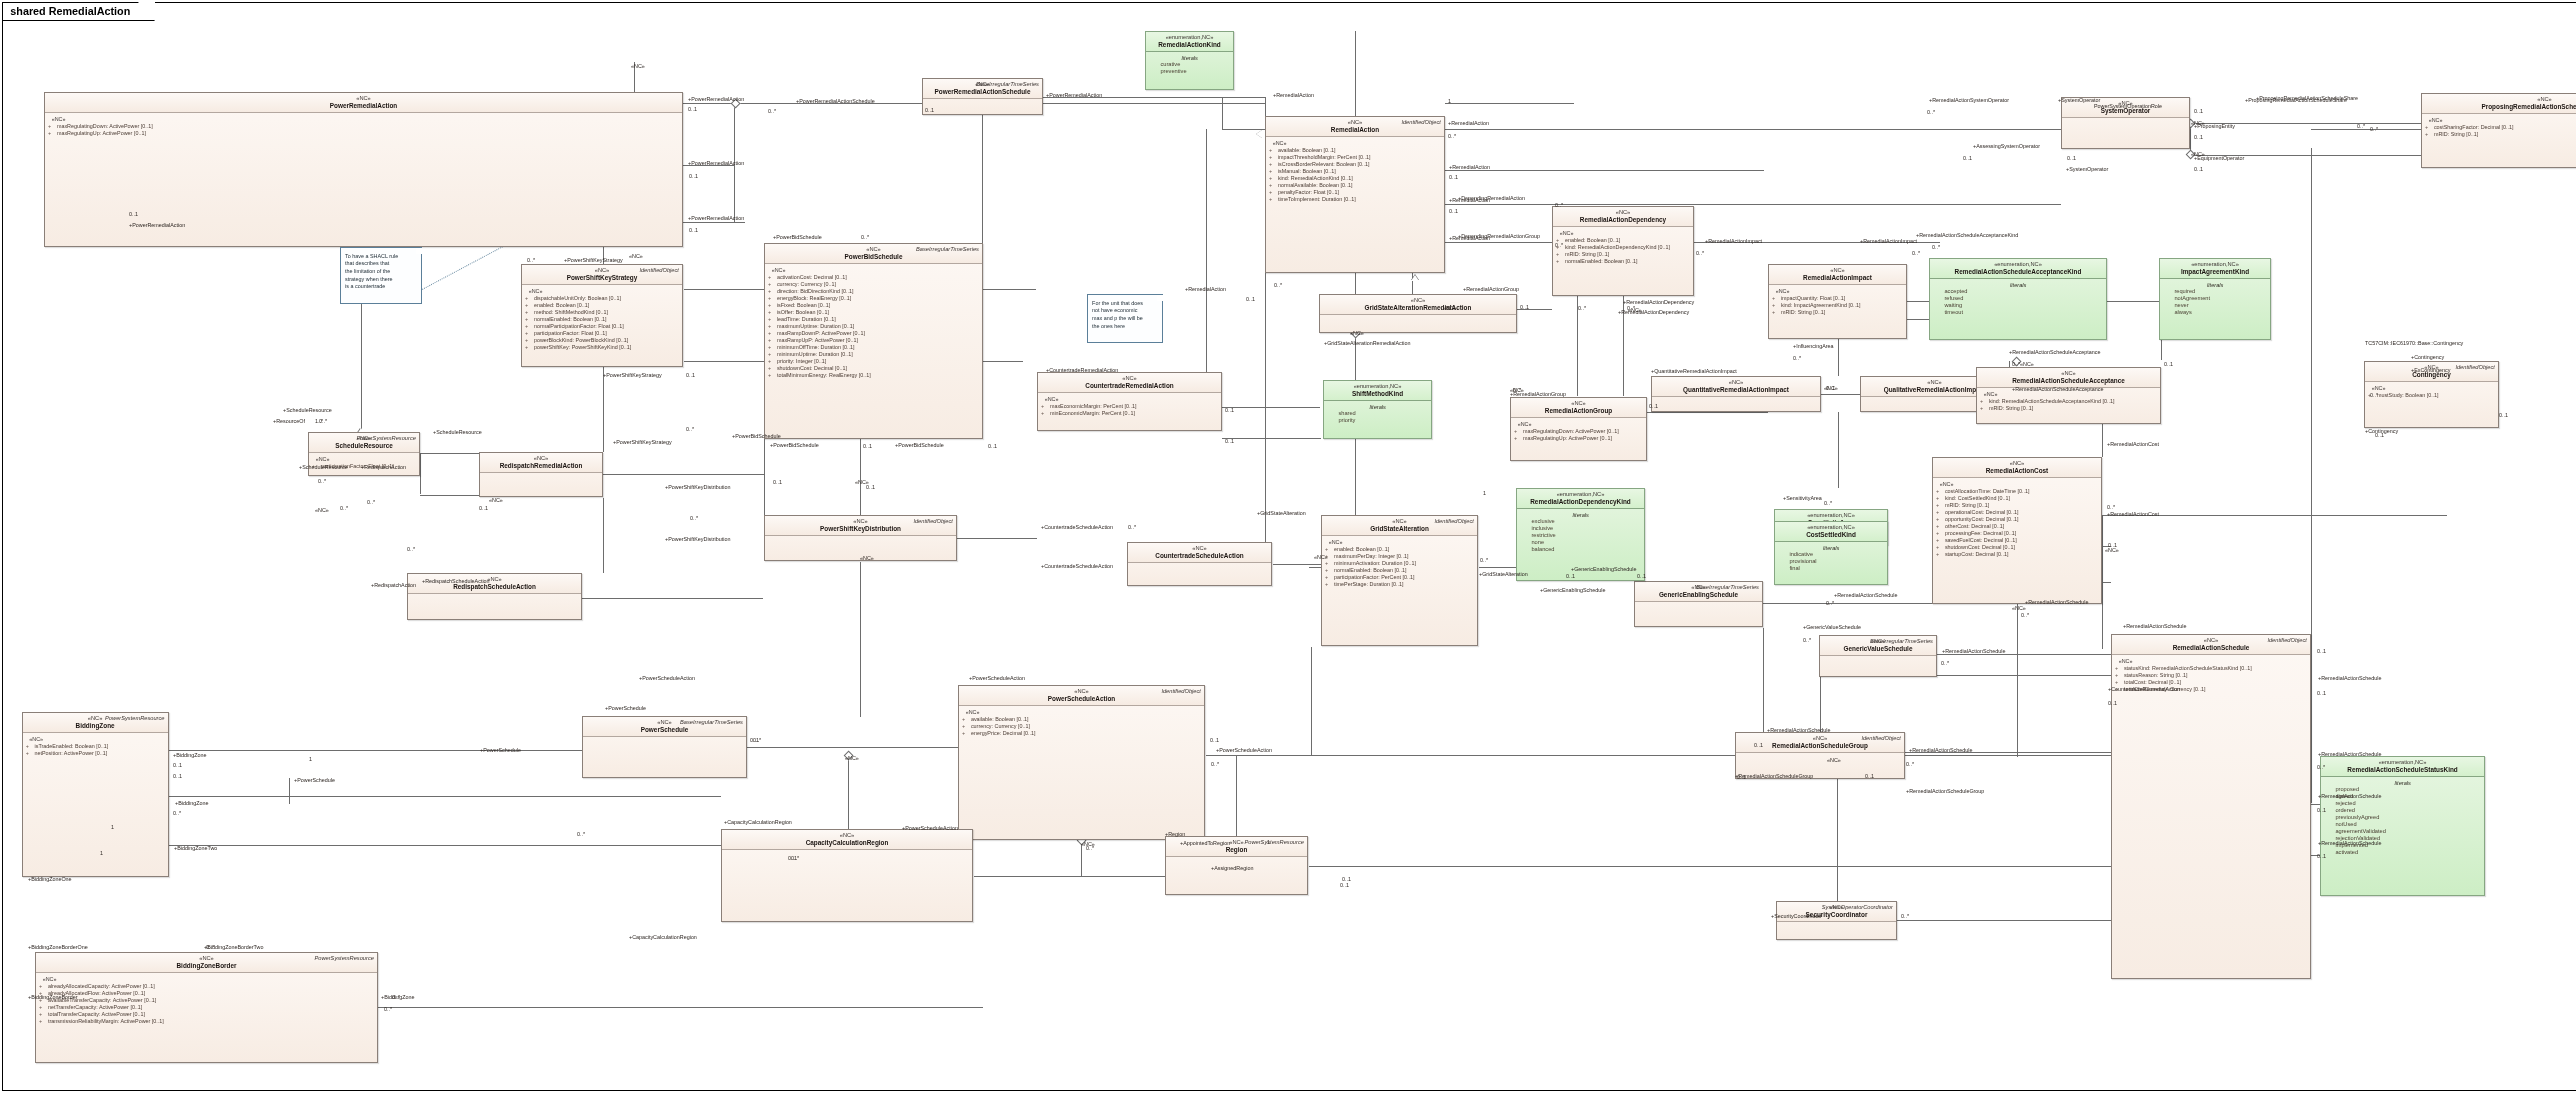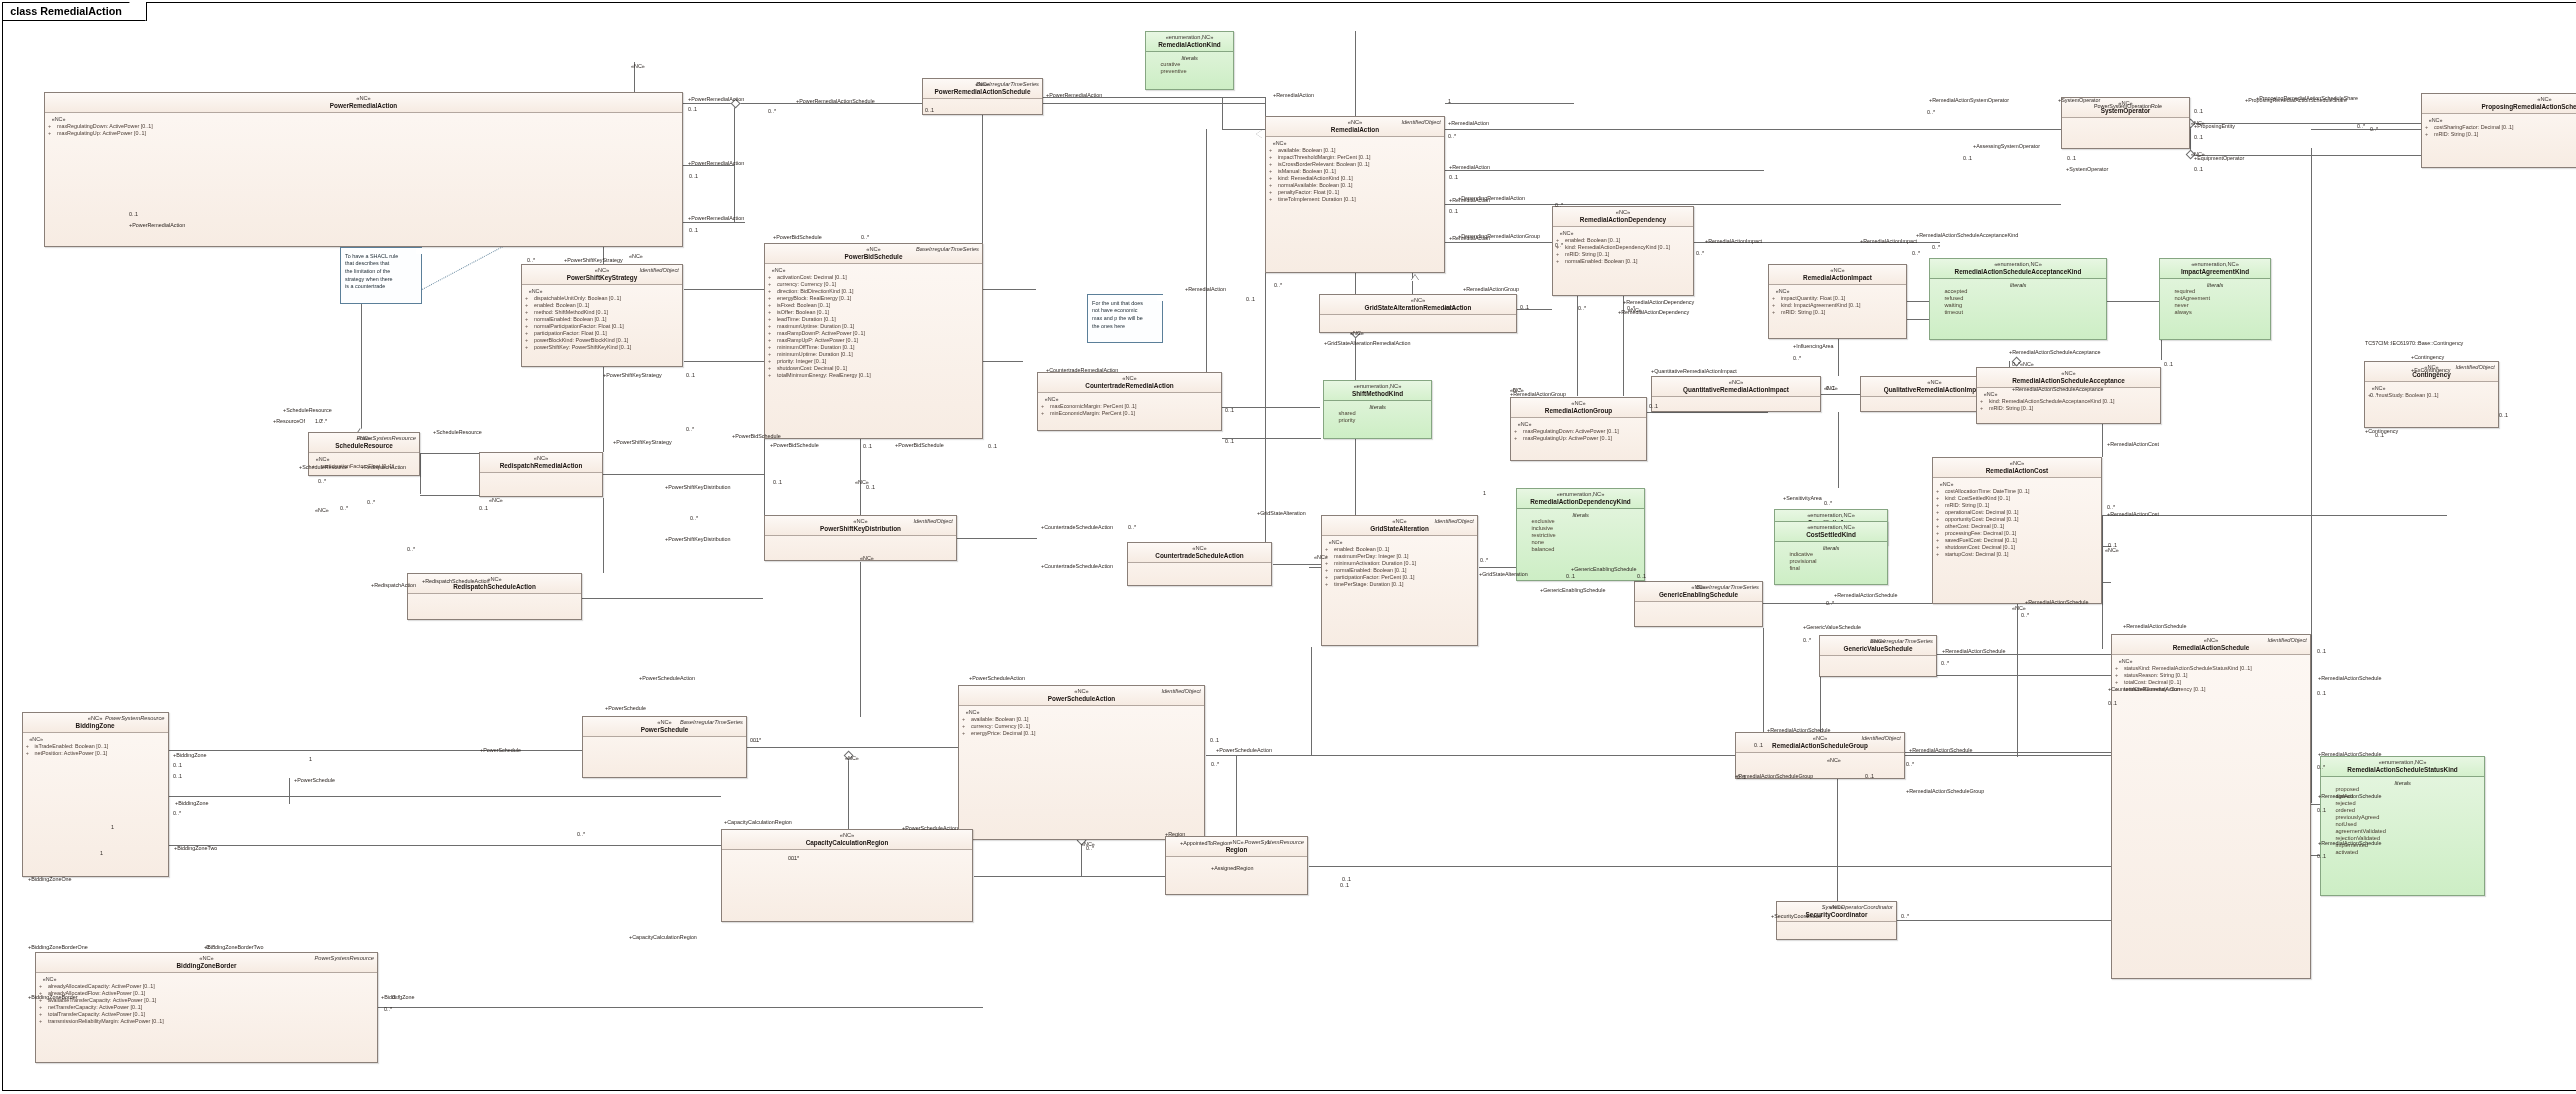--- a/index.html
+++ b/index.html
@@ -57,21 +57,21 @@
   .dline{position:absolute;border-top:1px dotted #6f8fa5;transform-origin:0 0;}
   .dia{position:absolute;width:5.2px;height:5.2px;background:#fff;border:0.5px solid #6d6d6d;transform:rotate(45deg);}
 </style>
 </head>
 <body>
 
 <div id="canvas">
 
   <div id="frame"></div>
   <div id="frame-tab">
-    <span id="frame-tab-label">class RemedialAction</span>
+    <span id="frame-tab-label">shared RemedialAction</span>
   </div>
 
   <div id="lines">
       <div class="dline" style="left: 422px; top: 289px; width: 93px; transform: rotate(-28deg);"></div>
       <div class="ln lnh" style="left: 683px; top: 103px; width: 52px;"></div>
       <div class="ln lnh" style="left: 734px; top: 103px; width: 531px;"></div>
       <div class="ln lnh" style="left: 683px; top: 165px; width: 52px;"></div>
       <div class="ln lnh" style="left: 683px; top: 222px; width: 62px;"></div>
       <div class="ln lnh" style="left: 1043px; top: 97px; width: 222px;"></div>
       <div class="ln lnh" style="left: 1445px; top: 103px; width: 129px;"></div>

